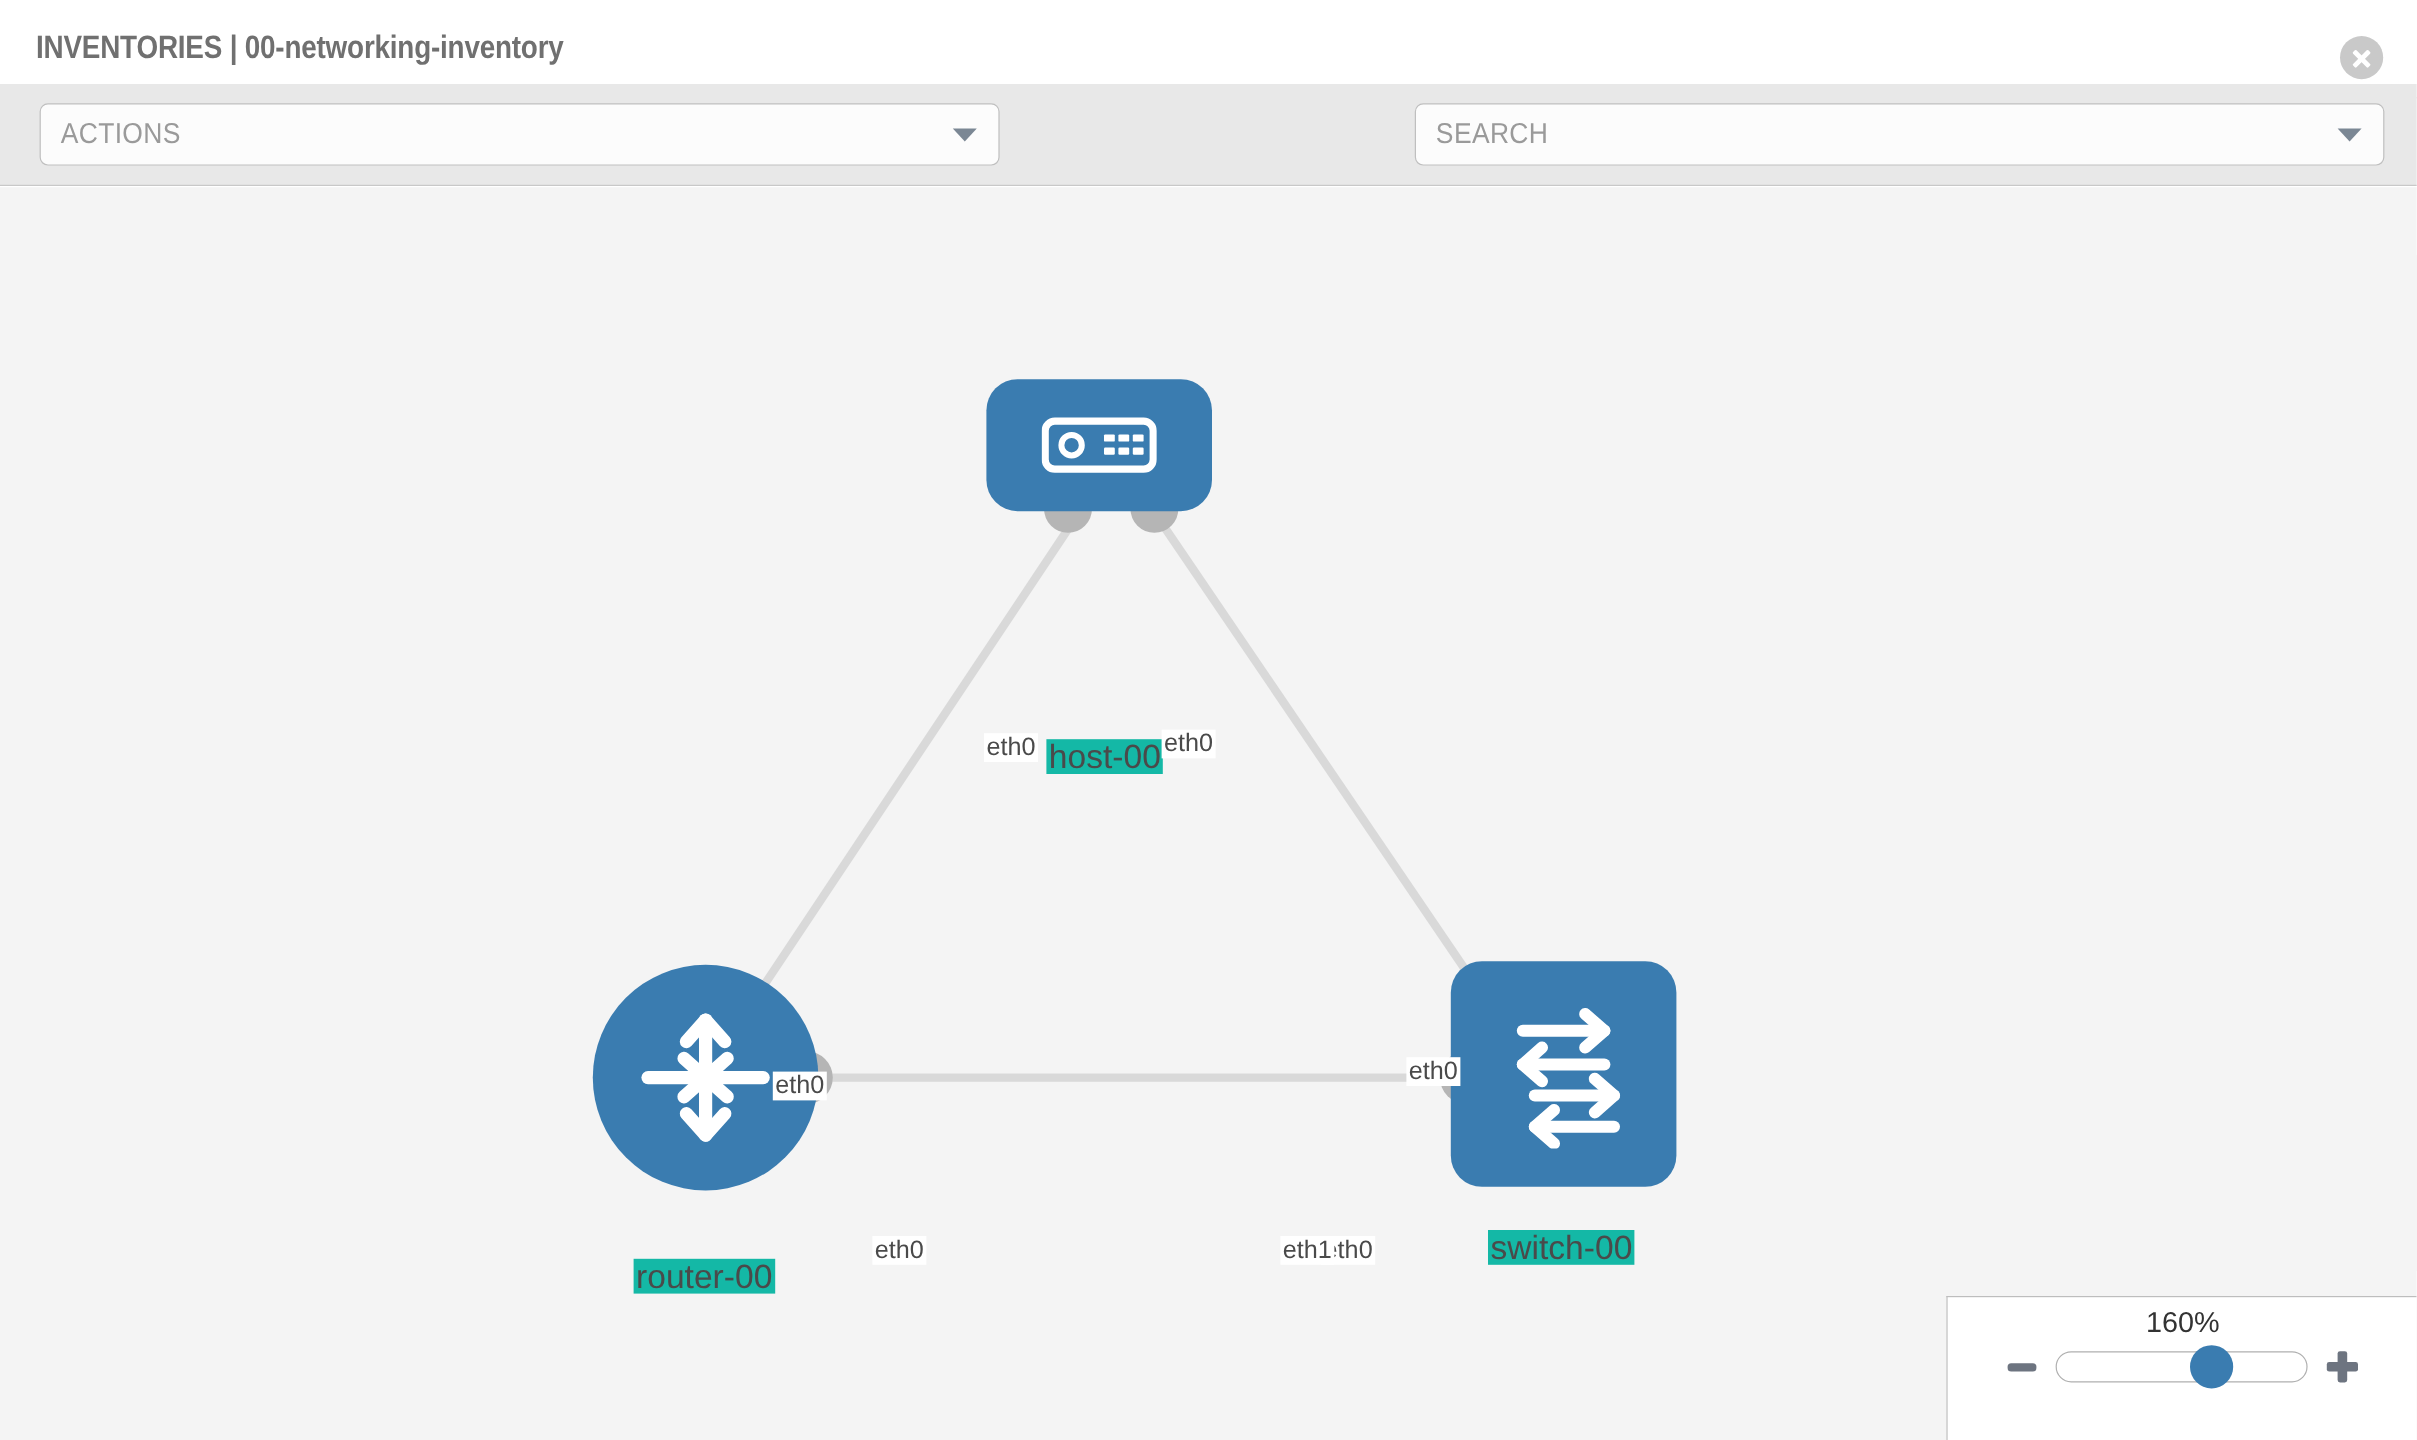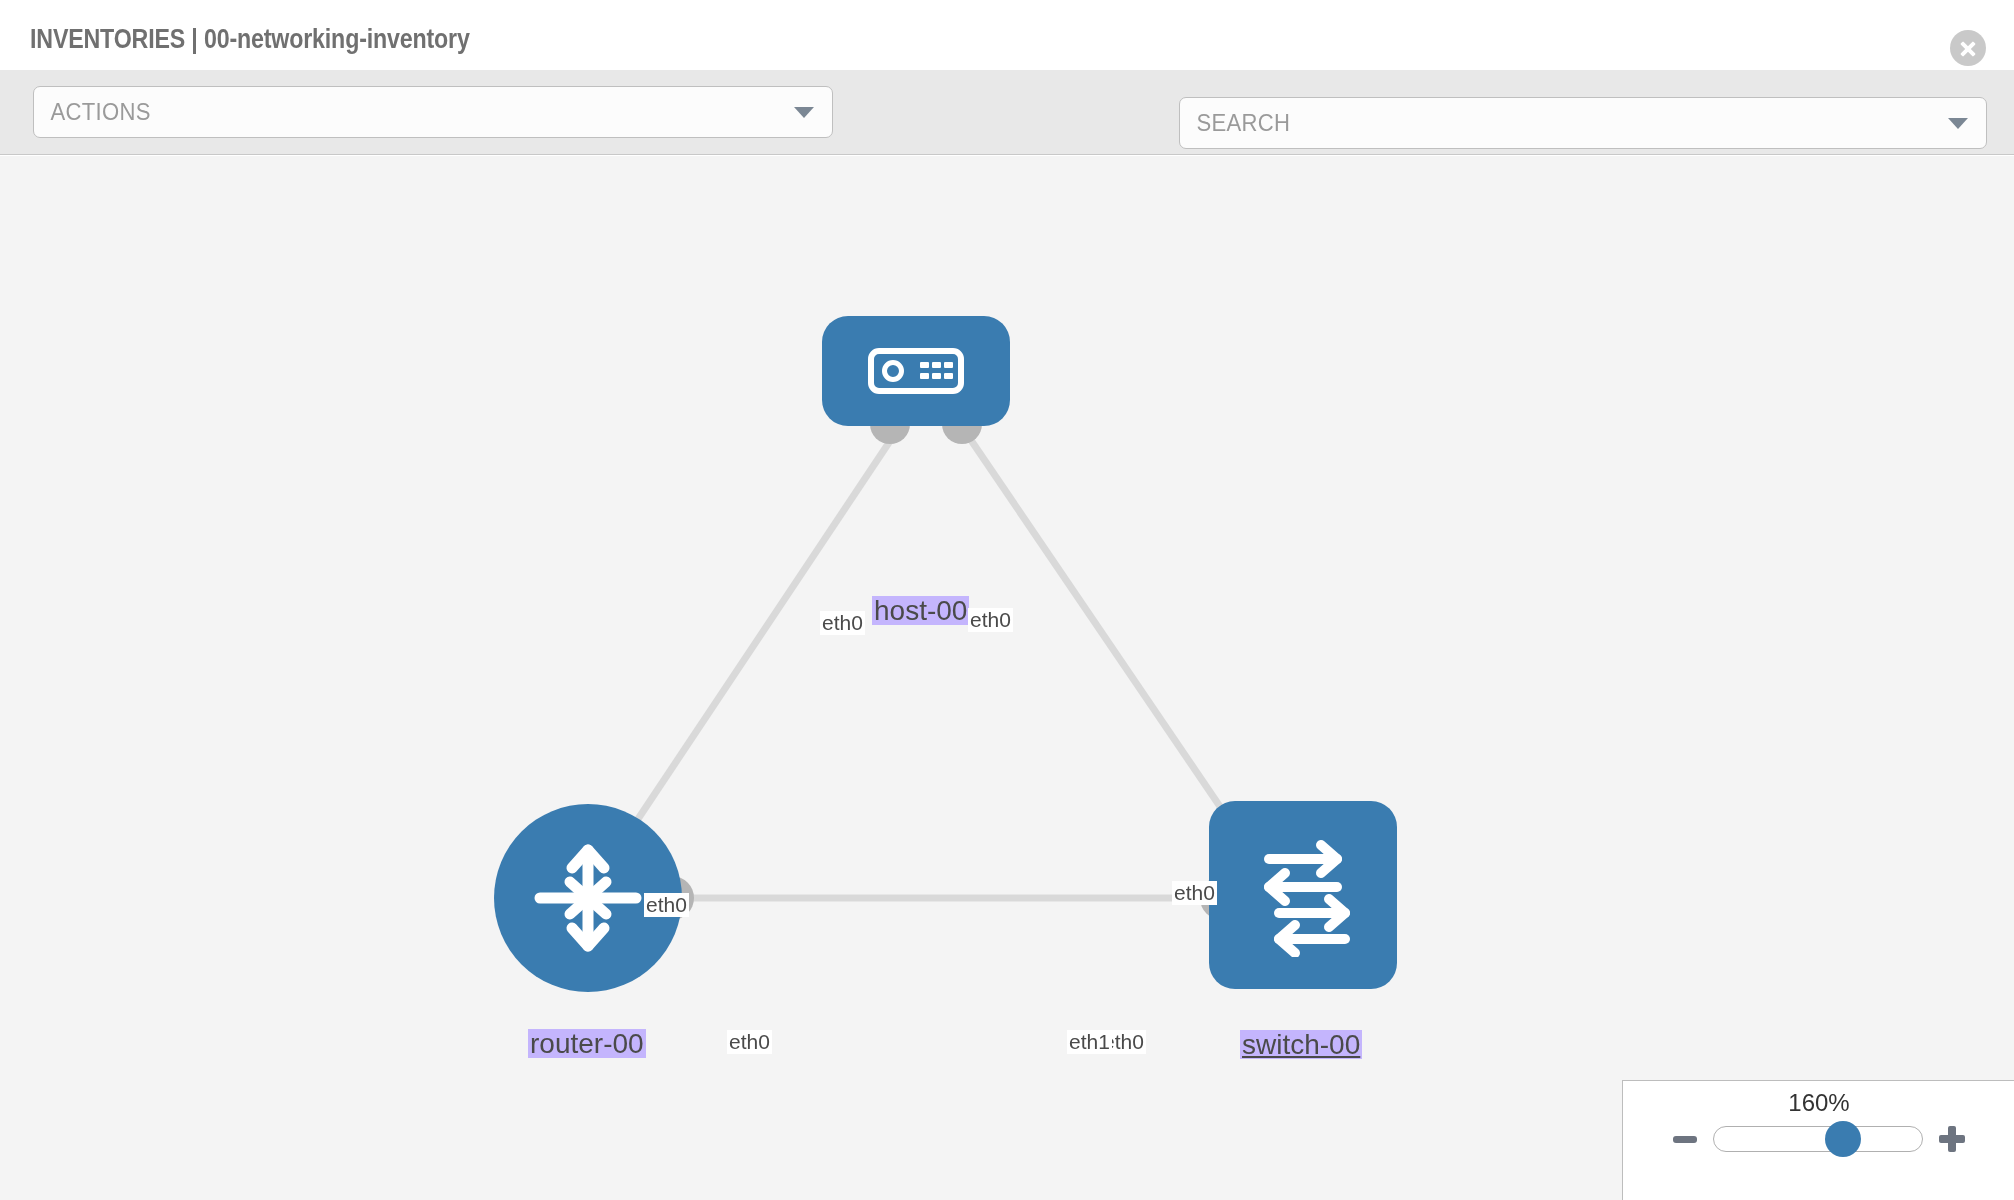--- a/index.html
+++ b/index.html
@@ -82,21 +82,21 @@
     flex: 1;
   }
   .caret {
     width: 0; height: 0;
     border-left: 10px solid transparent;
     border-right: 10px solid transparent;
     border-top: 11px solid #7b8794;
     margin-right: 18px;
   }
   #actions-select { left: 33px; top: 16px; width: 800px; }
-  #search-select  { left: 1179px; top: 27px; width: 808px; }
+  #search-select  { left: 1179px; top: 16px; width: 808px; }
 
   .tool-icon {
     position: absolute;
     top: 88px;
     cursor: pointer;
   }
   #wrench-icon { left: 1046px; }
   #key-icon    { left: 1115px; }
 
   
@@ -121,28 +121,29 @@
     justify-content: center;
   }
   #node-host   { left: 822px; top: 160px; width: 188px; height: 110px; border-radius: 26px; }
   #node-router { left: 494px; top: 648px; width: 188px; height: 188px; border-radius: 50%; }
   #node-switch { left: 1209px; top: 645px; width: 188px; height: 188px; border-radius: 26px; }
 
   .node-label {
     position: absolute;
     font-size: 28px;
     color: #4a4a4a;
-    background: #c4b5fd;
+    background: #14b8a6;
     white-space: nowrap;
     line-height: 1.05;
     padding: 0 2px;
+    margin-top: 20px;
   }
   #label-host   { left: 872px; top: 440px; }
   #label-router { left: 528px; top: 873px; }
-  #label-switch { left: 1240px; top: 874px; text-decoration: underline; }
+  #label-switch { left: 1240px; top: 849px; }
 
   .iface-label {
     position: absolute;
     font-size: 21px;
     color: #4a4a4a;
     background: #ffffff;
     white-space: nowrap;
     padding: 0 2px;
     line-height: 1.15;
   }

